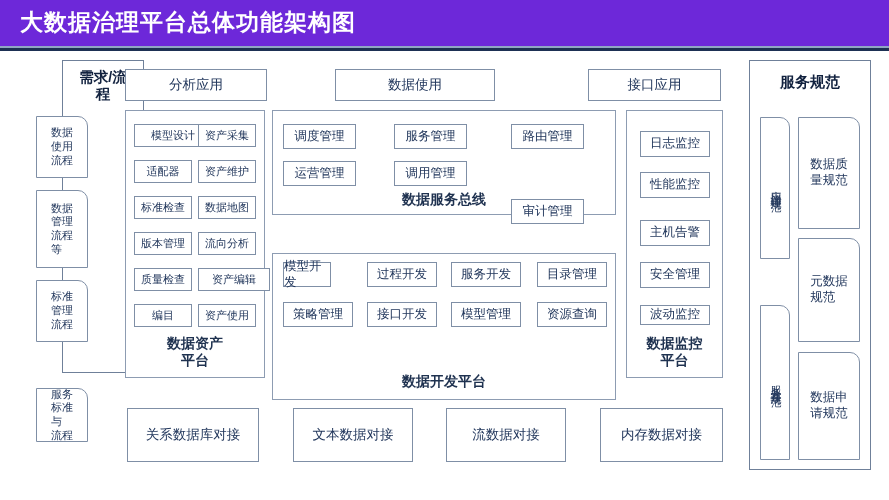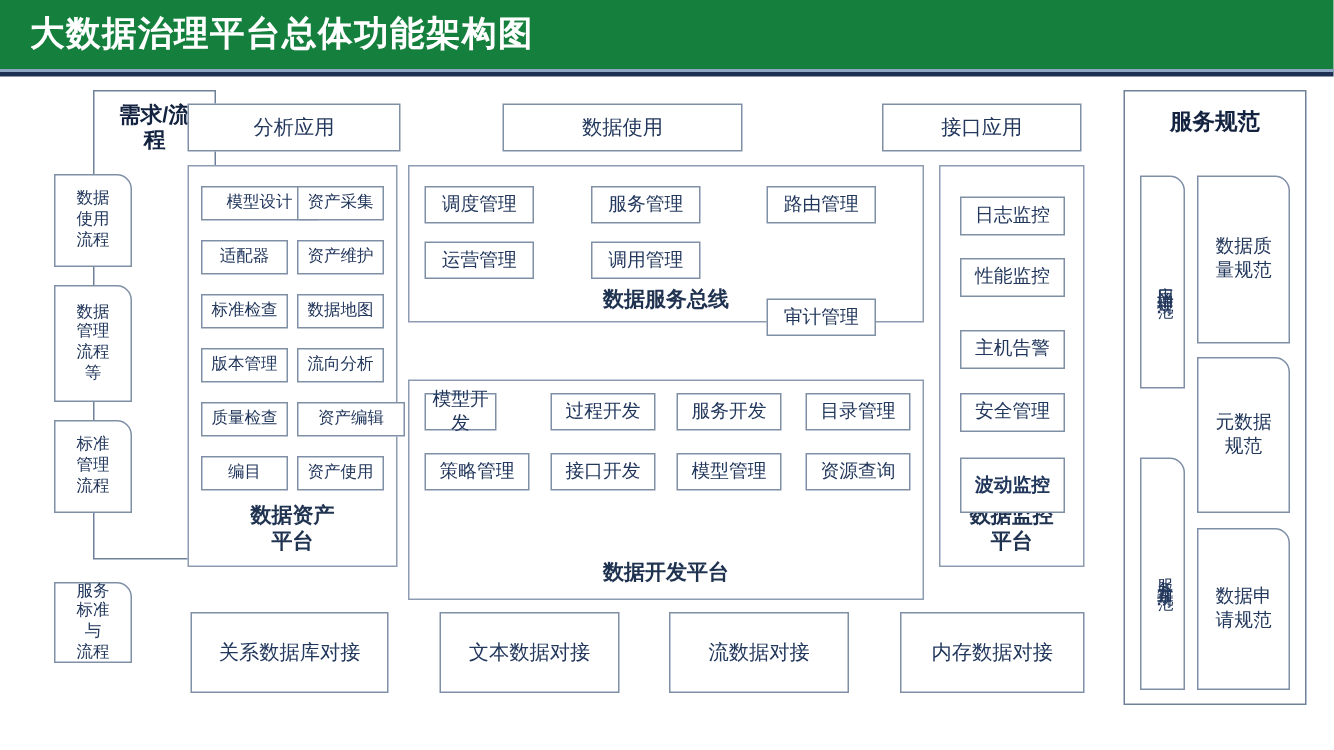--- a/index.html
+++ b/index.html
@@ -8,21 +8,21 @@
     background:#ffffff;
     font-family:"Liberation Sans","DejaVu Sans",sans-serif;
     color:#1f3250;
     overflow:hidden;
   }
   #root{position:relative;width:889px;height:500px;}
 
   
   .header{
     position:absolute;left:0;top:0;width:889px;height:46px;
-    background:#15803d;
+    background:#6d28d9;
   }
   .header-title{
     position:absolute;left:20px;top:7px;
     font-size:23px;font-weight:bold;color:#ffffff;
     letter-spacing:1px;
     white-space:nowrap;
   }
   .header-rule{
     position:absolute;left:0;top:46px;width:889px;height:5px;
     background:#1d3053;
@@ -30,21 +30,21 @@
     box-sizing:border-box;
   }
 
   
   .box{
     position:absolute;
     box-sizing:border-box;
     background:#ffffff;
     border:1.4px solid #7f8fa6;
     display:flex;align-items:center;justify-content:center;
-    text-align:center;
+    text-align:left;
     color:#22375c;
     line-height:1.25;
   }
   .panel{
     position:absolute;
     box-sizing:border-box;
     background:#ffffff;
     border:1.4px solid #6f8099;
   }
   .group{
@@ -222,21 +222,21 @@
     </div>
   <div class="box md" style="left:640px;top:172px;width:70px;height:26px;">
     <span>性能监控</span>
     </div>
   <div class="box md" style="left:640px;top:220px;width:70px;height:26px;">
     <span>主机告警</span>
     </div>
   <div class="box md" style="left:640px;top:262px;width:70px;height:26px;">
     <span>安全管理</span>
     </div>
-  <div class="box md" style="left:640px;top:305px;width:70px;height:37px;font-weight:bold;">
+  <div class="box md" style="left:640px;top:305px;width:70px;height:20px;">
     <span>波动监控</span>
     </div>
 
   <div class="panel" style="left:749px;top:60px;width:122px;height:410px;">
     <div class="panel-title" style="top:12px;font-size:15px;">服务规范</div>
   </div>
 
   <div class="box chip sm vchip" style="left:760px;top:117px;width:30px;height:142px;">
     <span>应用治理规范</span>
   </div>

